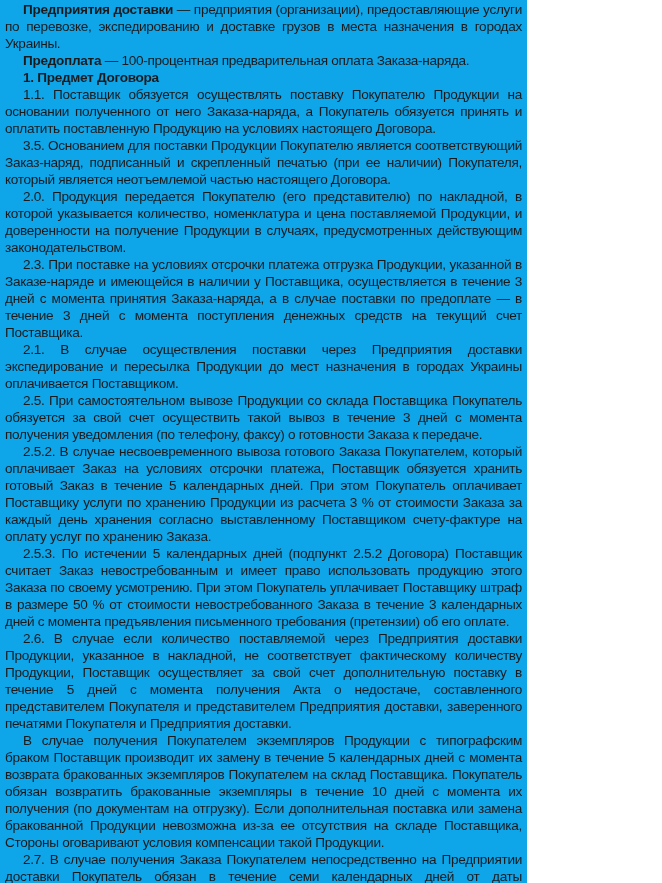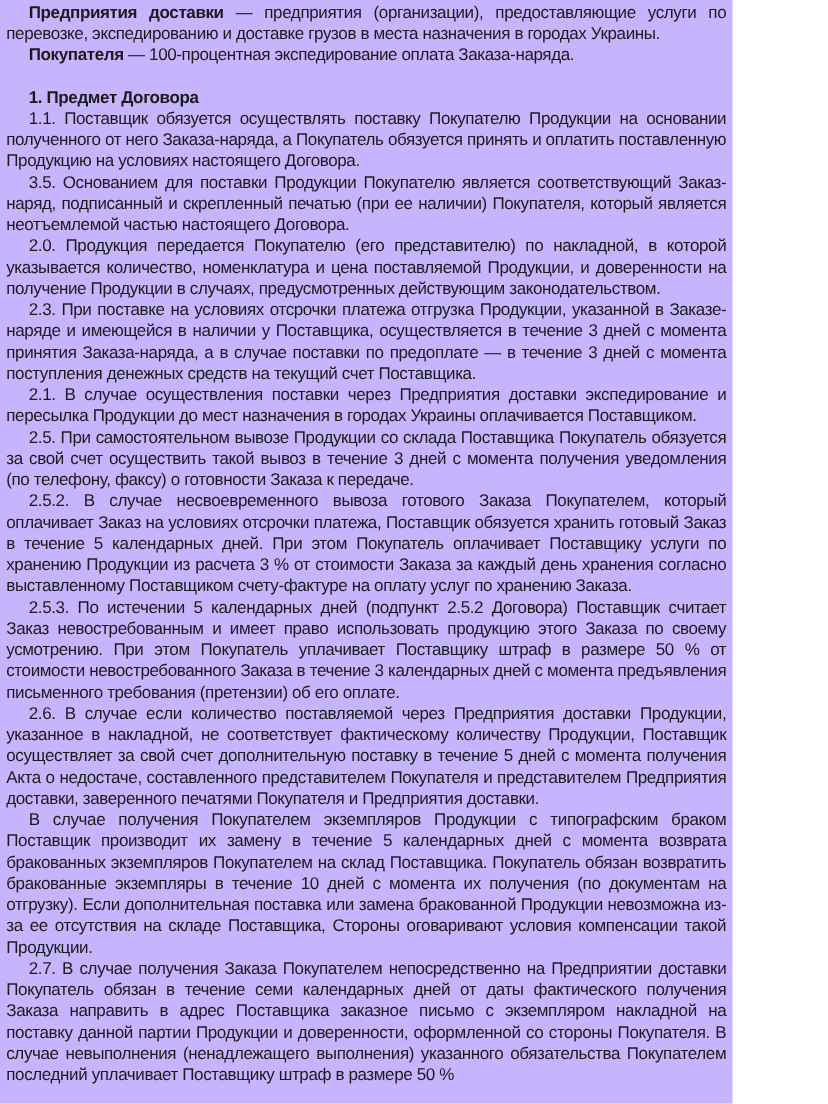--- a/index.html
+++ b/index.html
@@ -2,55 +2,54 @@
 <html lang="ru"><head>
 <meta charset="utf-8">
 <style>
   html, body {
     margin: 0;
     padding: 0;
     background: #ffffff;
   }
   .page {
     position: relative;
-    width: 586px;
+    width: 527px;
     height: 883px;
     box-sizing: border-box;
     padding: 1px 5px 0 5px;
     overflow: hidden;
-    background: #c4b5fd;
+    background: #0ea5e9;
     color: #1b1b1d;
     font-family: "Liberation Sans", sans-serif;
     font-size: 13.6px;
     line-height: 17px;
     letter-spacing: -0.3px;
     text-align: justify;
     hyphens: auto;
     -webkit-hyphens: auto;
   }
   .page p {
     margin: 0;
     text-indent: 18px;
   }
   .page p.heading {
     font-weight: bold;
-    margin-top: 17px;
     text-align: left;
   }
   .definition-term {
     font-weight: bold;
   }
 </style>
 </head>
 <body>
 
 <div class="page">
   <div>
       <p><span class="definition-term">Предприятия доставки</span><span> — предприятия (организации), предоставляющие услуги по перевозке, экспедированию и доставке грузов в места назначения в городах Украины.</span></p>
-      <p><span class="definition-term">Покупателя</span><span> — 100-процентная экспедирование оплата Заказа-наряда.</span></p>
+      <p><span class="definition-term">Предоплата</span><span> — 100-процентная предварительная оплата Заказа-наряда.</span></p>
       <p class="heading">1. Предмет Договора</p>
       <p>1.1. Поставщик обязуется осуществлять поставку Покупателю Продукции на основании полученного от него Заказа-наряда, а Покупатель обязуется принять и оплатить поставленную Продукцию на условиях настоящего Договора.</p>
       <p>3.5. Основанием для поставки Продукции Покупателю является соответствующий Заказ-наряд, подписанный и скрепленный печатью (при ее наличии) Покупателя, который является неотъемлемой частью настоящего Договора.</p>
       <p>2.0. Продукция передается Покупателю (его представителю) по накладной, в которой указывается количество, номенклатура и цена поставляемой Продукции, и доверенности на получение Продукции в случаях, предусмотренных действующим законодательством.</p>
       <p>2.3. При поставке на условиях отсрочки платежа отгрузка Продукции, указанной в Заказе-наряде и имеющейся в наличии у Поставщика, осуществляется в течение 3 дней с момента принятия Заказа-наряда, а в случае поставки по предоплате — в течение 3 дней с момента поступления денежных средств на текущий счет Поставщика.</p>
       <p>2.1. В случае осуществления поставки через Предприятия доставки экспедирование и пересылка Продукции до мест назначения в городах Украины оплачивается Поставщиком.</p>
       <p>2.5. При самостоятельном вывозе Продукции со склада Поставщика Покупатель обязуется за свой счет осуществить такой вывоз в течение 3 дней с момента получения уведомления (по телефону, факсу) о готовности Заказа к передаче.</p>
       <p>2.5.2. В случае несвоевременного вывоза готового Заказа Покупателем, который оплачивает Заказ на условиях отсрочки платежа, Поставщик обязуется хранить готовый Заказ в течение 5 календарных дней. При этом Покупатель оплачивает Поставщику услуги по хранению Продукции из расчета 3 % от стоимости Заказа за каждый день хранения согласно выставленному Поставщиком счету-фактуре на оплату услуг по хранению Заказа.</p>
       <p>2.5.3. По истечении 5 календарных дней (подпункт 2.5.2 Договора) Поставщик считает Заказ невостребованным и имеет право использовать продукцию этого Заказа по своему усмотрению. При этом Покупатель уплачивает Поставщику штраф в размере 50 % от стоимости невостребованного Заказа в течение 3 календарных дней с момента предъявления письменного требования (претензии) об его оплате.</p>
       <p>2.6. В случае если количество поставляемой через Предприятия доставки Продукции, указанное в накладной, не соответствует фактическому количеству Продукции, Поставщик осуществляет за свой счет дополнительную поставку в течение 5 дней с момента получения Акта о недостаче, составленного представителем Покупателя и представителем Предприятия доставки, заверенного печатями Покупателя и Предприятия доставки.</p>

